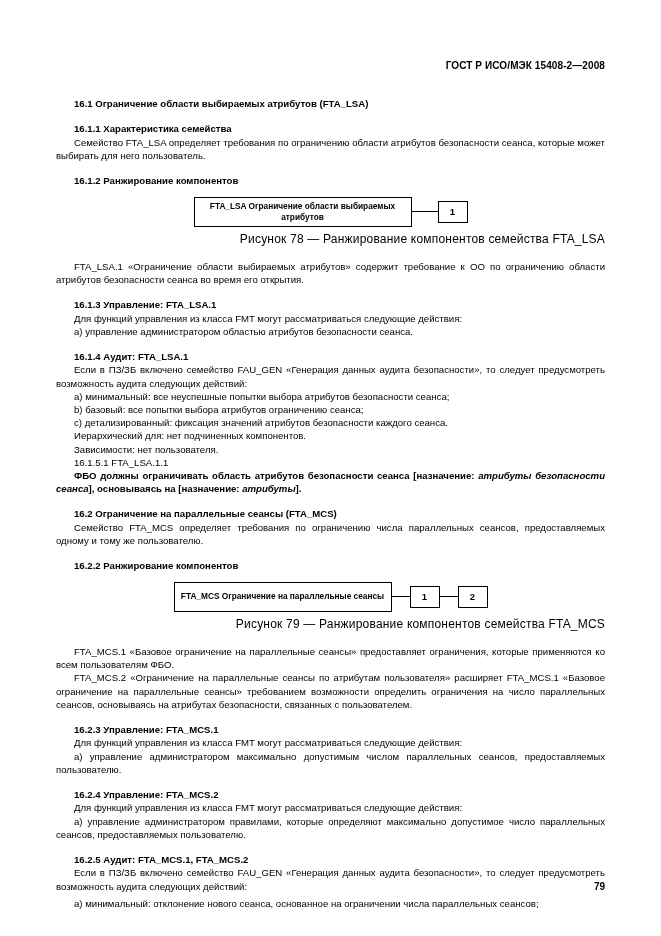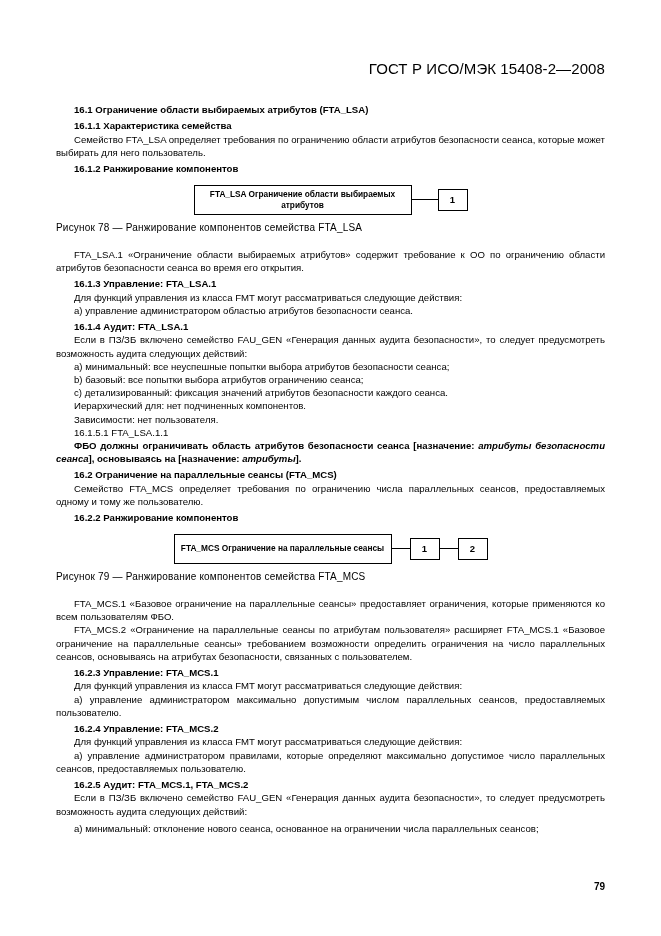--- a/index.html
+++ b/index.html
@@ -18,35 +18,35 @@
   .page {
     position: absolute;
     left: 0; top: 0;
     width: 661px;
     height: 936px;
     box-sizing: border-box;
     padding: 60px 56px 30px 56px;
   }
   .header {
     text-align: right;
-    font-size: 15px;
-    font-weight: normal;
+    font-size: 10px;
+    font-weight: bold;
     letter-spacing: 0.1px;
     margin-bottom: 26px;
   }
   .body-block {
     font-size: 9.6px;
     line-height: 13.2px;
     text-align: justify;
   }
   .h-bold {
     font-weight: bold;
     font-size: 9.6px;
     line-height: 13.4px;
-    margin-top: 3px;
+    margin-top: 12px;
   }
   .indent {
     text-indent: 18px;
   }
   p {
     margin: 0;
     padding: 0;
   }
   .para {
     margin: 0 0 0 0;
@@ -90,22 +90,22 @@
     width: 30px;
     height: 22px;
     display: flex;
     align-items: center;
     justify-content: center;
     font-size: 9.5px;
     font-weight: bold;
     box-sizing: border-box;
   }
   .fig-caption {
-    text-align: left;
-    font-size: 10px;
+    text-align: right;
+    font-size: 12px;
     margin-top: 6px;
     margin-bottom: 14px;
     letter-spacing: 0.2px;
   }
   .gap-s { height: 4px; }
   .italic { font-style: italic; }
   .bold { font-weight: bold; }
   .footer-page {
     position: absolute;
     right: 56px;

